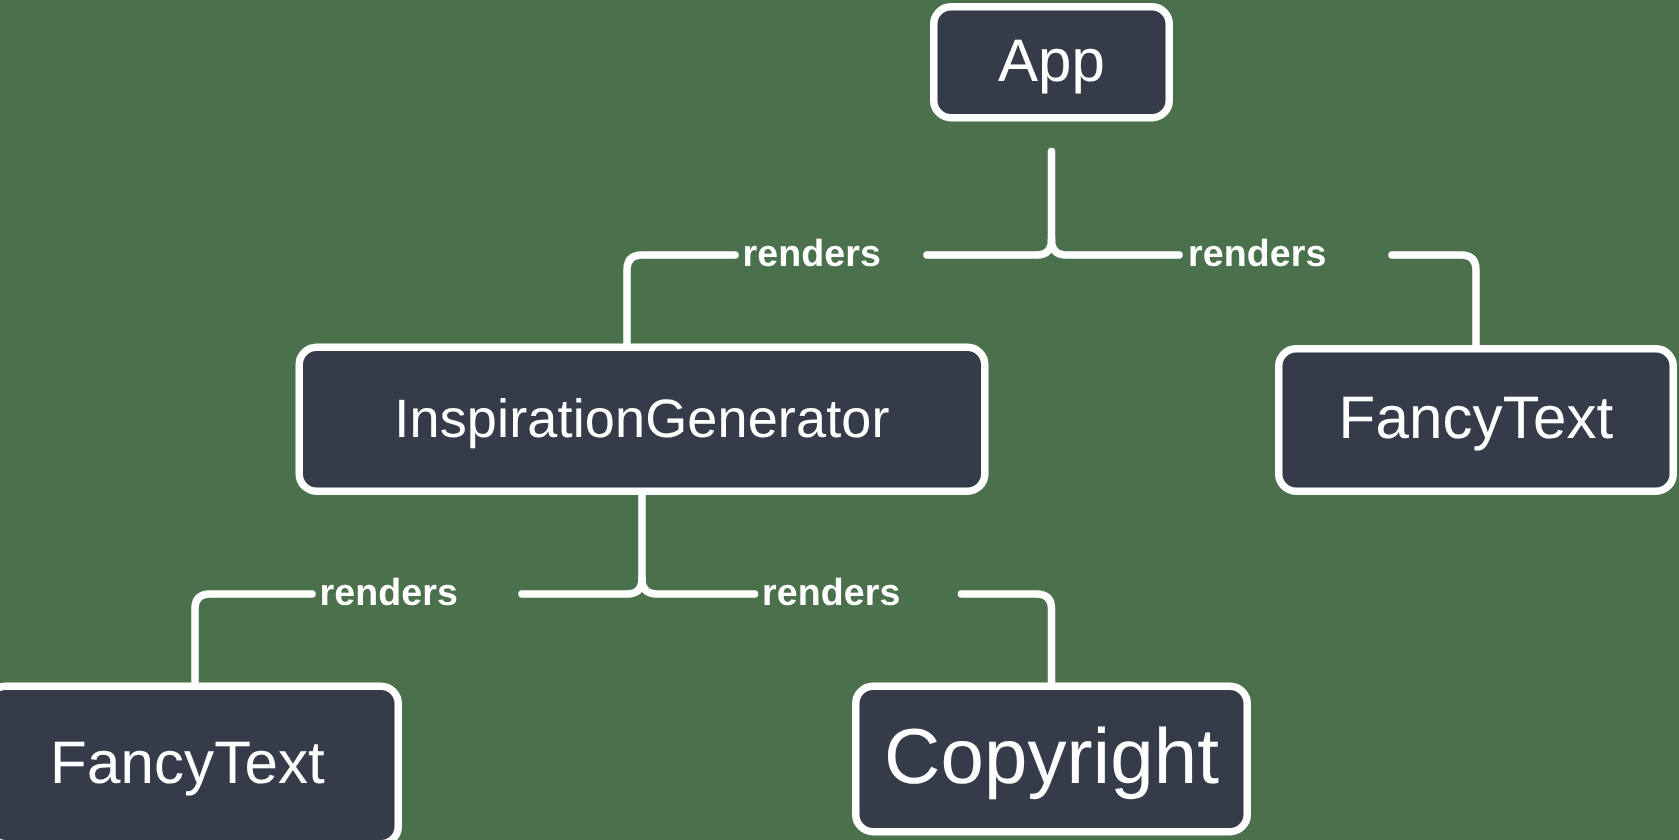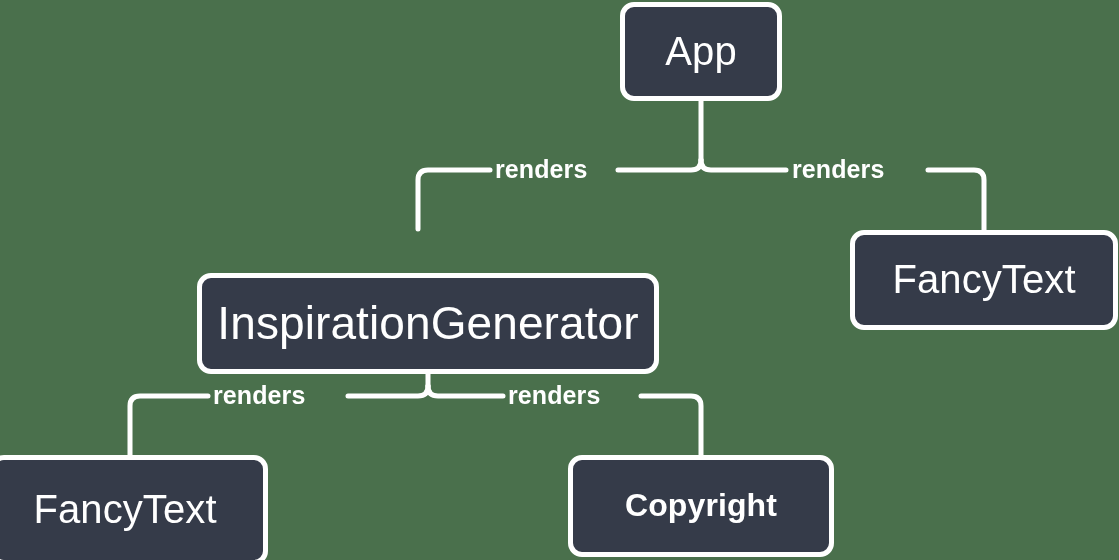--- a/index.html
+++ b/index.html
@@ -43,30 +43,29 @@
   }
   .node-label {
     display: block;
     line-height: 1;
     padding-bottom: 2px;
   }
   #node-app {
     left: 620px;
     top: 2px;
     width: 162px;
-    height: 99px;
+    height: 79px;
     font-size: 40px;
   }
   #node-inspiration-generator {
     left: 197px;
     top: 229px;
     width: 462px;
     height: 101px;
-    font-size: 46px;
-    margin-top: 44px;
+    font-size: 36px;
   }
   #node-fancytext-right {
     left: 850px;
     top: 230px;
     width: 268px;
     height: 100px;
     font-size: 40px;
   }
   #node-fancytext-left {
     left: -10px;
@@ -77,22 +76,21 @@
     border-radius: 14px;
   }
   #node-fancytext-left .node-label {
     padding-right: 8px;
   }
   #node-copyright {
     left: 568px;
     top: 455px;
     width: 266px;
     height: 102px;
-    font-size: 32px;
-    font-weight: bold;
+    font-size: 52px;
   }
   .edge-label {
     position: absolute;
     color: #ffffff;
     font-family: "Liberation Sans", sans-serif;
     font-size: 25px;
     font-weight: 700;
     line-height: 1;
     white-space: nowrap;
     letter-spacing: 0.1px;

